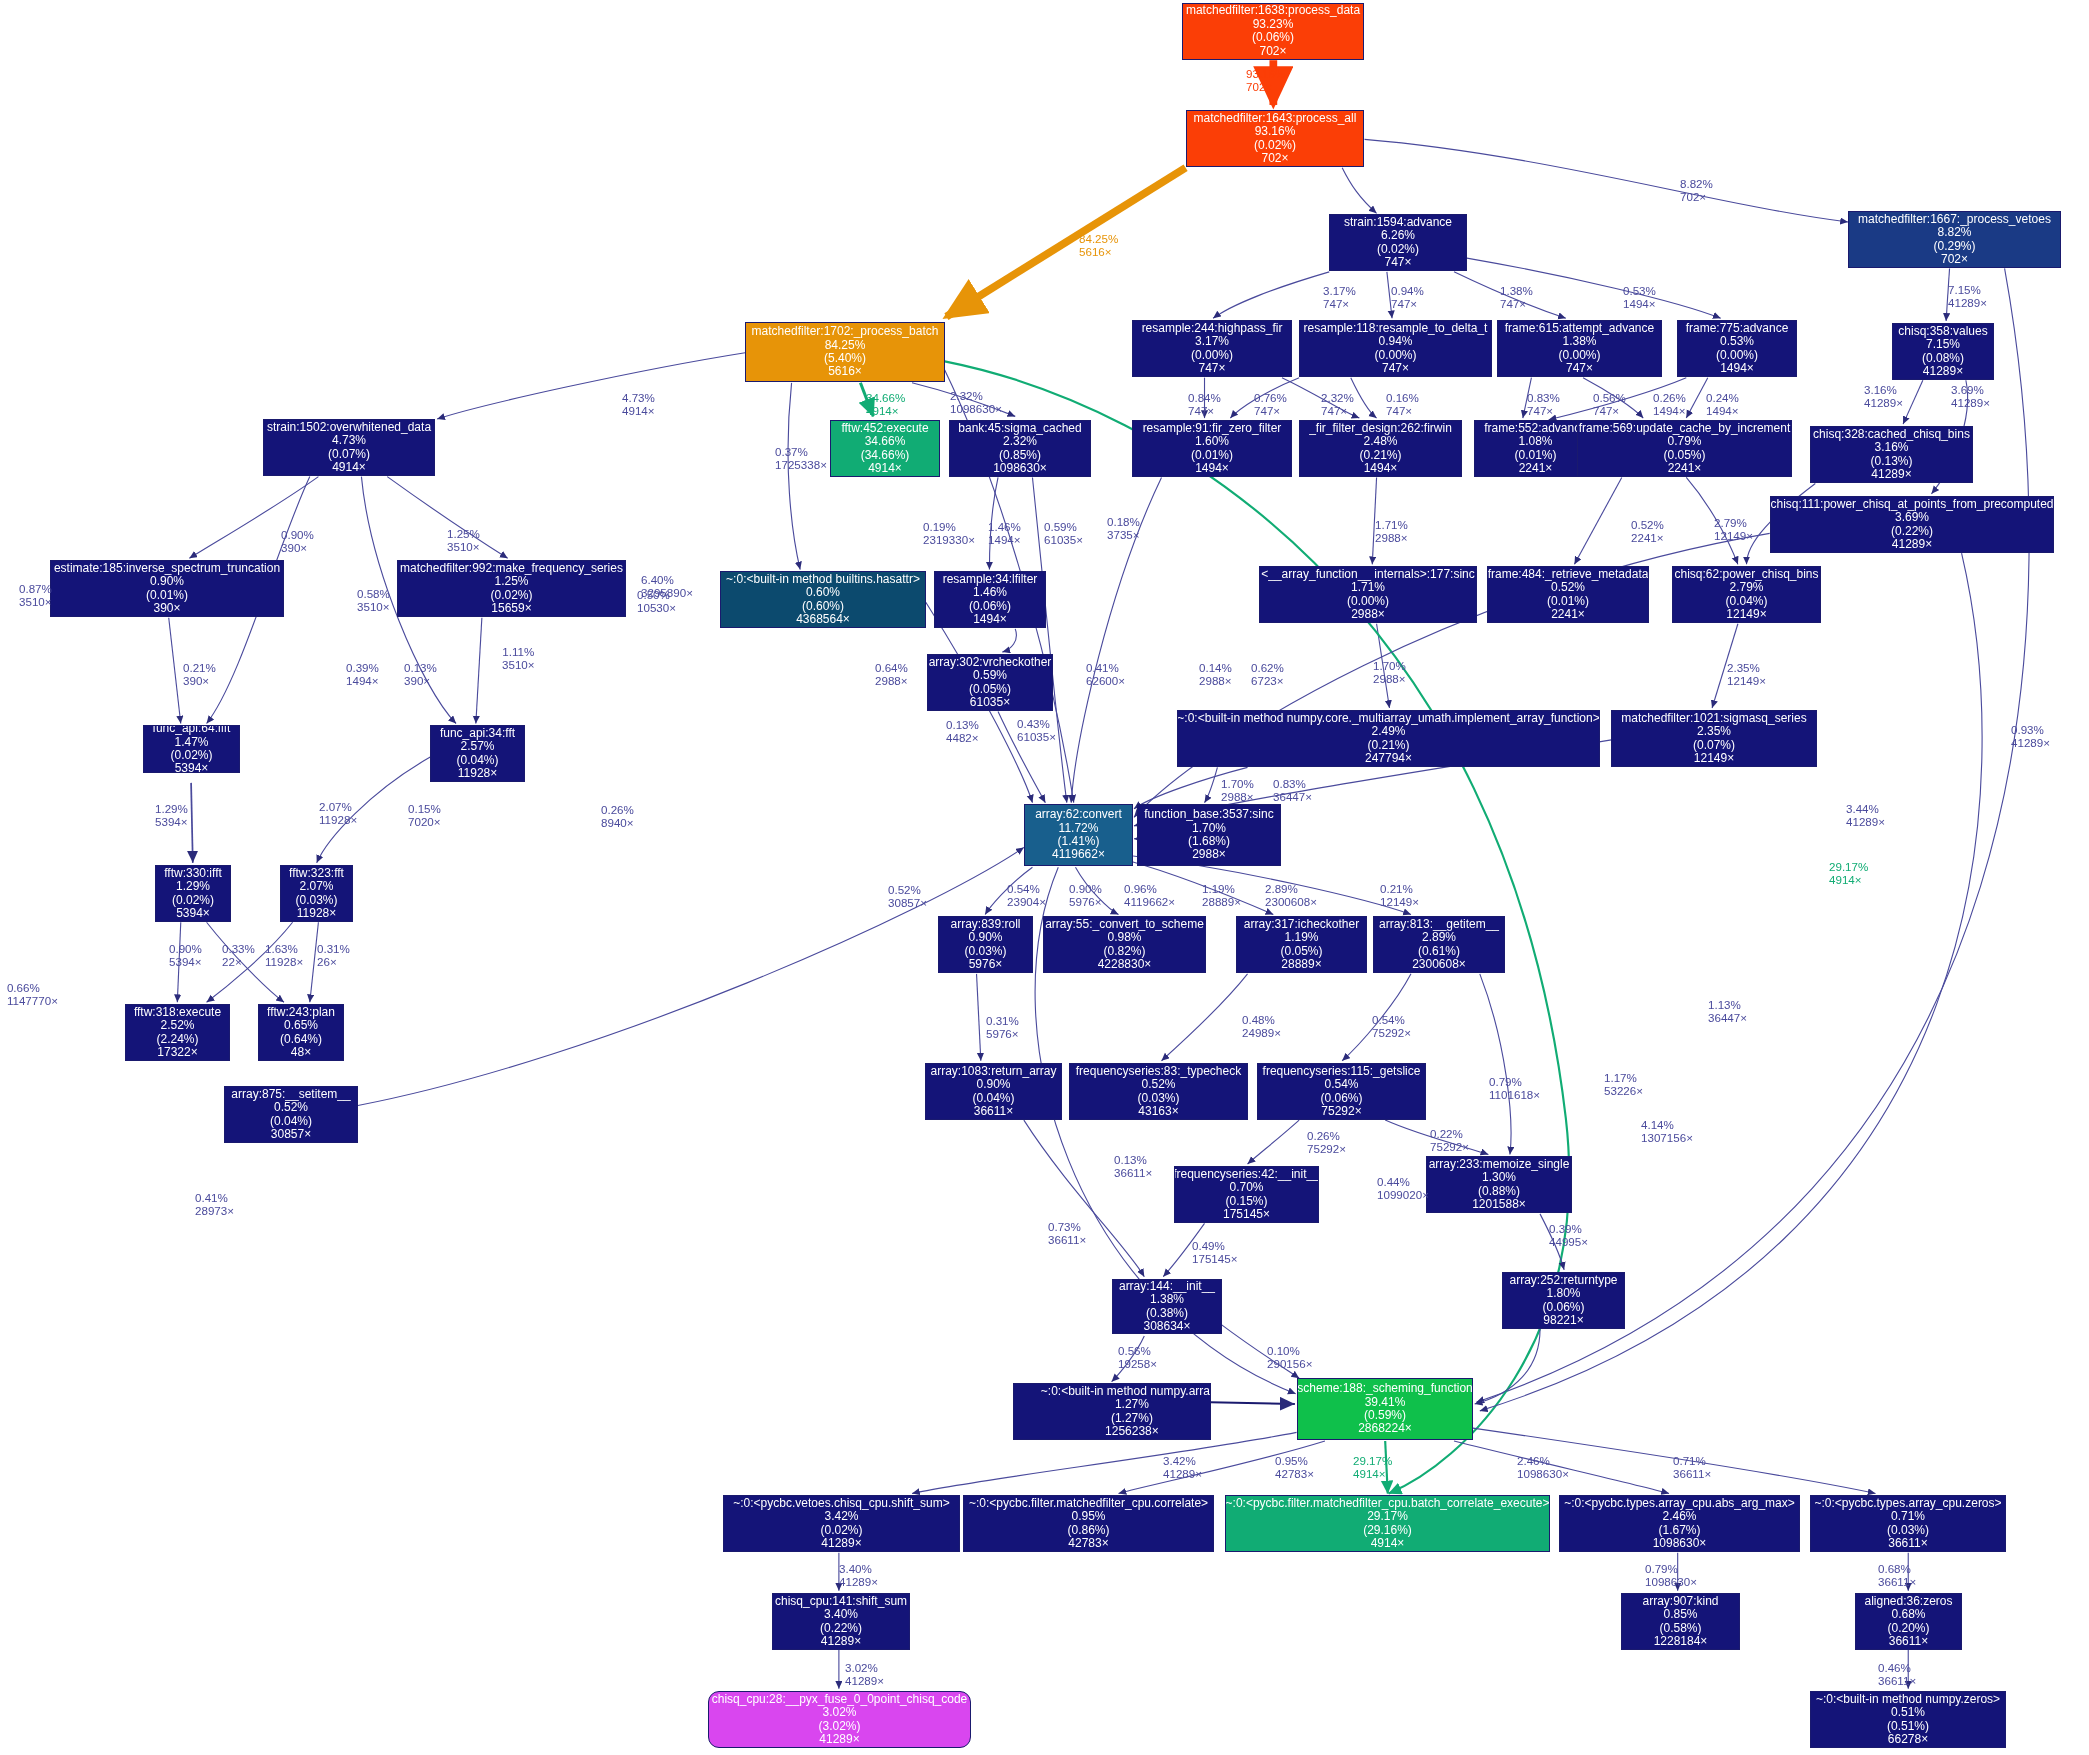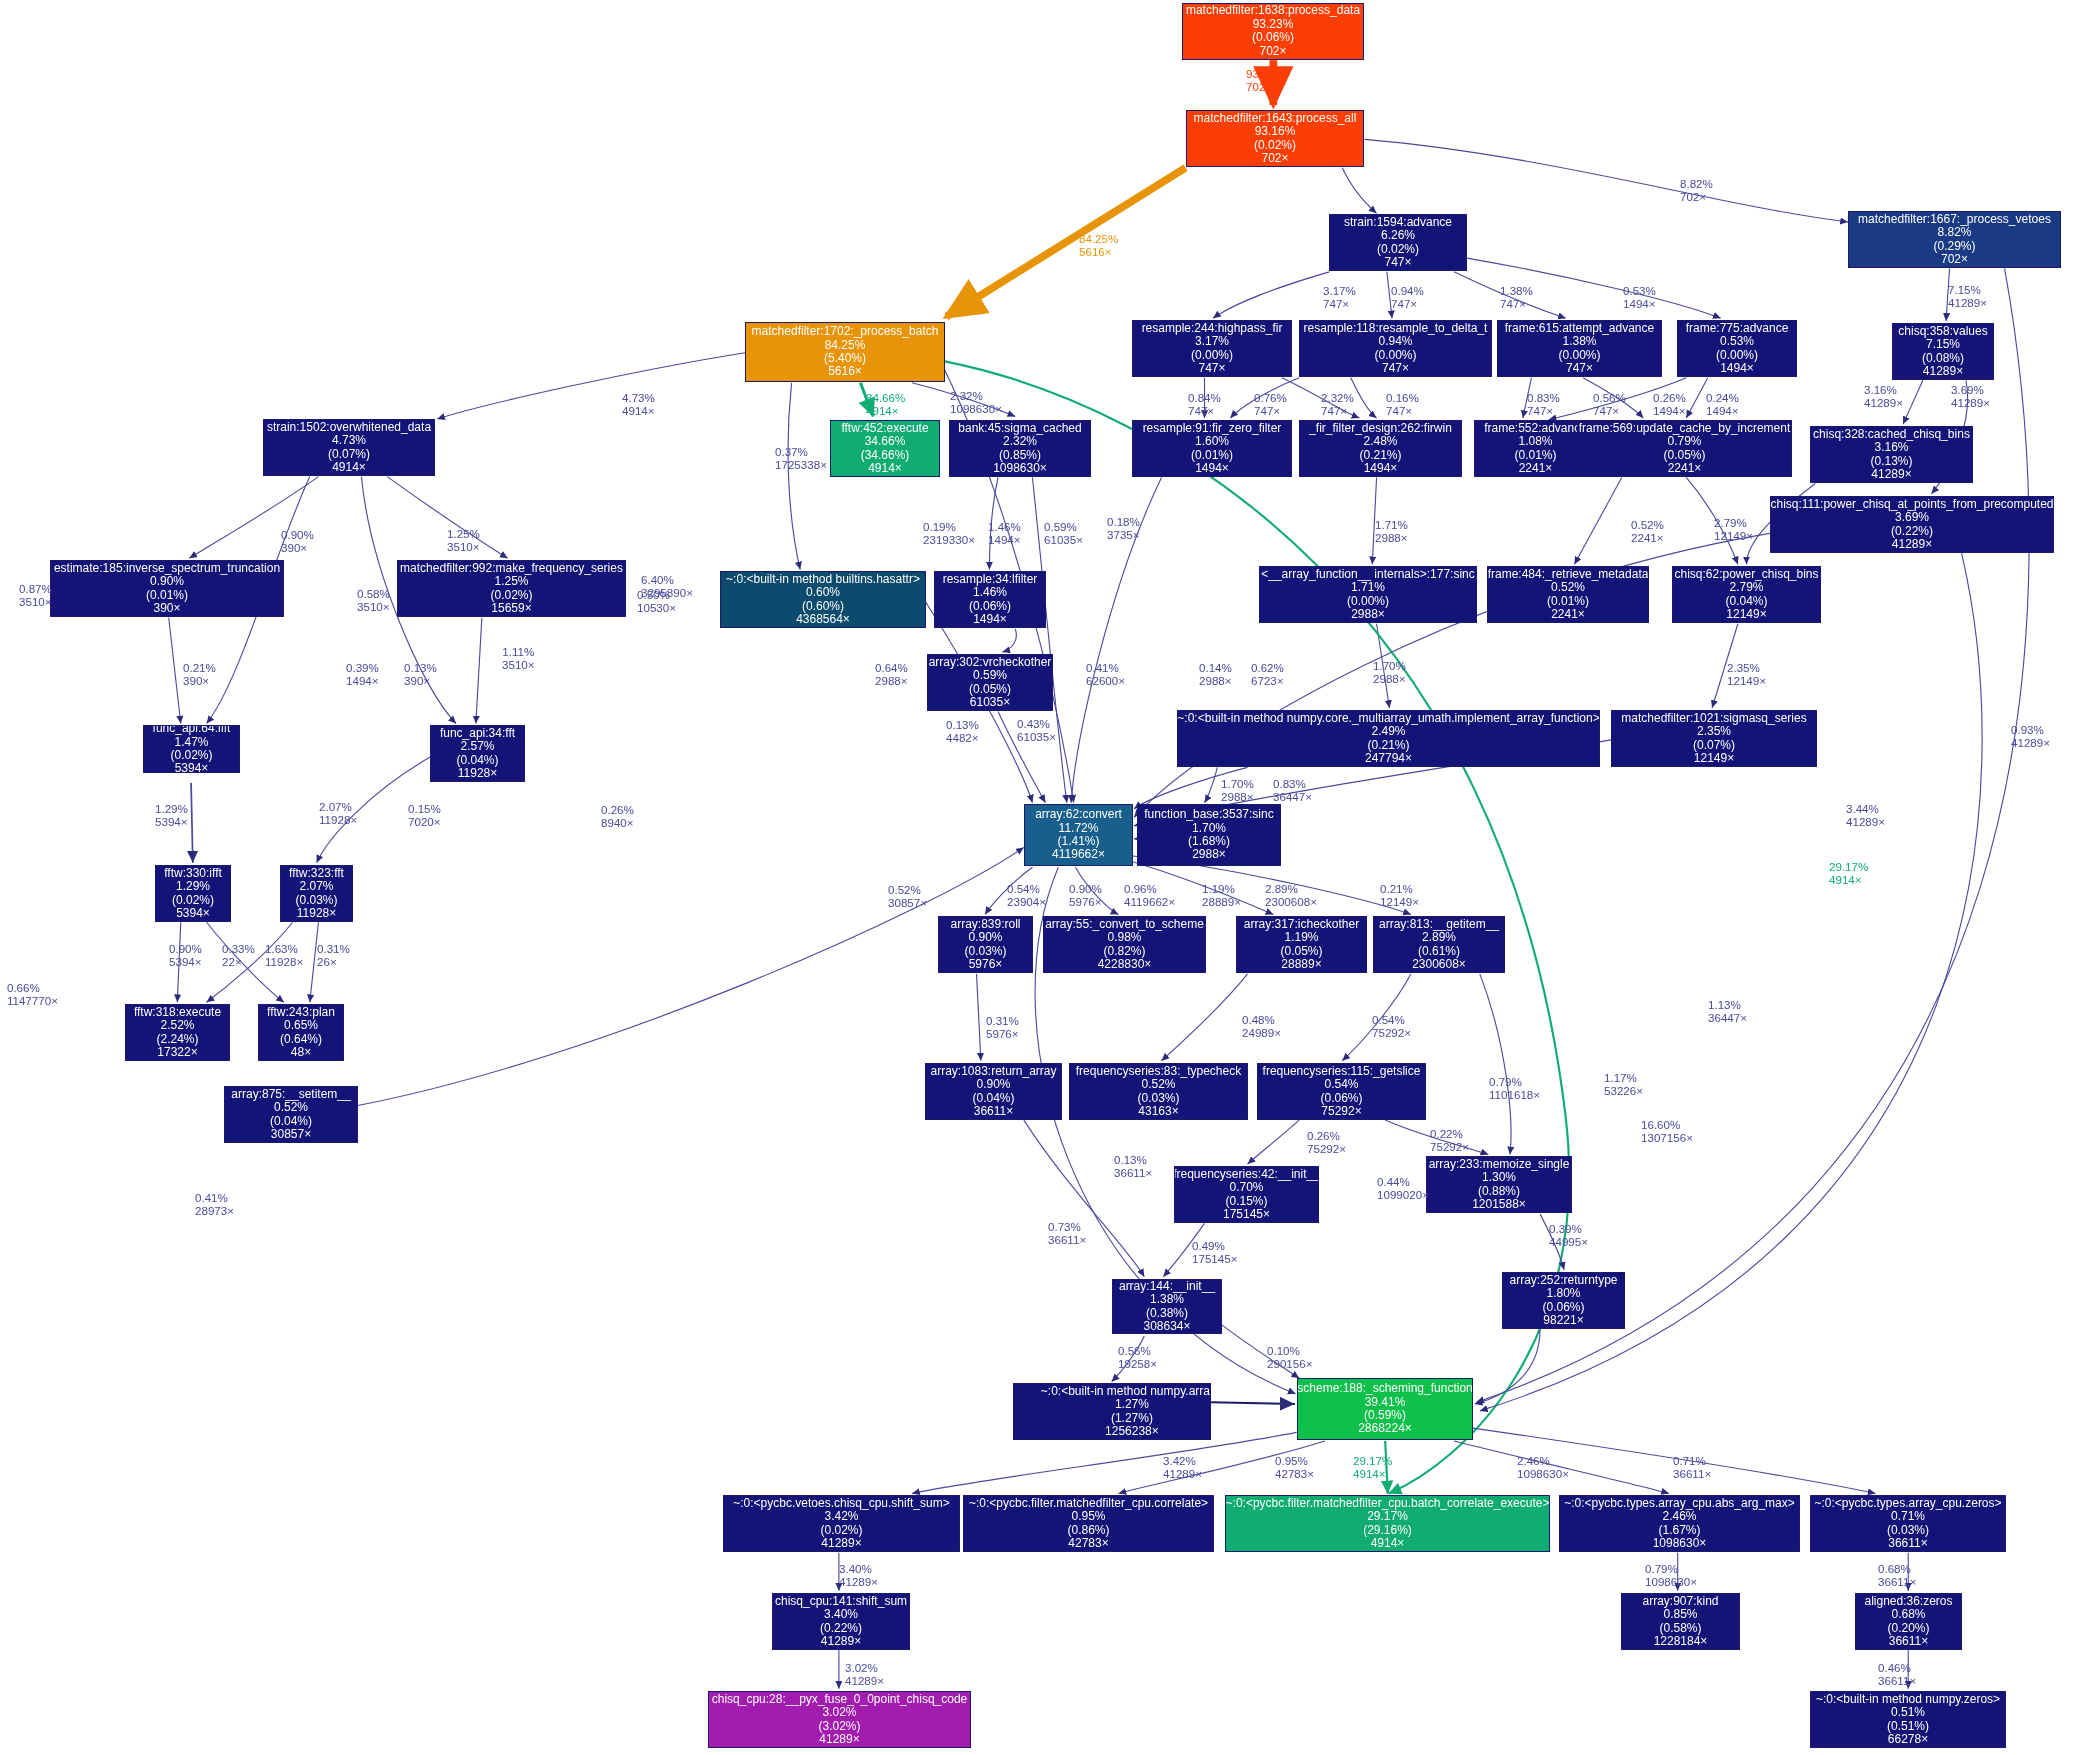--- a/index.html
+++ b/index.html
@@ -496,21 +496,21 @@
         <div class="pct">0.71%</div>
         <div class="self">(0.03%)</div>
         <div class="cnt">36611×</div>
       </div>
       <div class="node" style="left: 772px; top: 1593px; width: 138px; height: 57px; background: rgb(20, 20, 120); color: rgb(255, 255, 255);">
         <div class="nm">chisq_cpu:141:shift_sum</div>
         <div class="pct">3.40%</div>
         <div class="self">(0.22%)</div>
         <div class="cnt">41289×</div>
       </div>
-      <div class="node" style="left: 708px; top: 1691px; width: 263px; height: 57px; background: #a21caf; color: rgb(255, 255, 255);">
+      <div class="node" style="left: 708px; top: 1691px; width: 263px; height: 57px; background: #d946ef; color: rgb(255, 255, 255); border-radius: 11px;">
         <div class="nm">chisq_cpu:28:__pyx_fuse_0_0point_chisq_code</div>
         <div class="pct">3.02%</div>
         <div class="self">(3.02%)</div>
         <div class="cnt">41289×</div>
       </div>
       <div class="node" style="left: 1621px; top: 1593px; width: 119px; height: 57px; background: rgb(20, 20, 120); color: rgb(255, 255, 255);">
         <div class="nm">array:907:kind</div>
         <div class="pct">0.85%</div>
         <div class="self">(0.58%)</div>
         <div class="cnt">1228184×</div>
@@ -815,21 +815,21 @@
       </div>
       <div class="edge-label" style="left: 1489px; top: 1075px; color: rgb(74, 74, 156);">
         <div>0.79%</div>
         <div>1101618×</div>
       </div>
       <div class="edge-label" style="left: 1604px; top: 1071px; color: rgb(74, 74, 156);">
         <div>1.17%</div>
         <div>53226×</div>
       </div>
       <div class="edge-label" style="left: 1641px; top: 1118px; color: rgb(74, 74, 156);">
-        <div>16.60%</div>
+        <div>4.14%</div>
         <div>1307156×</div>
       </div>
       <div class="edge-label" style="left: 1708px; top: 998px; color: rgb(74, 74, 156);">
         <div>1.13%</div>
         <div>36447×</div>
       </div>
       <div class="edge-label" style="left: 1549px; top: 1222px; color: rgb(74, 74, 156);">
         <div>0.39%</div>
         <div>44995×</div>
       </div>

